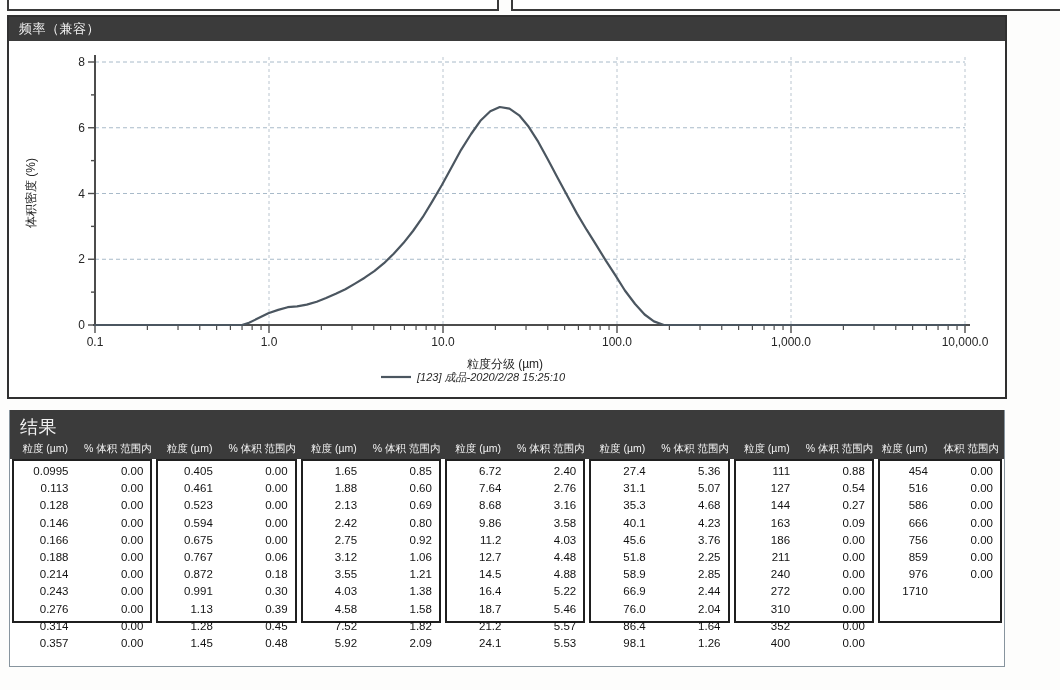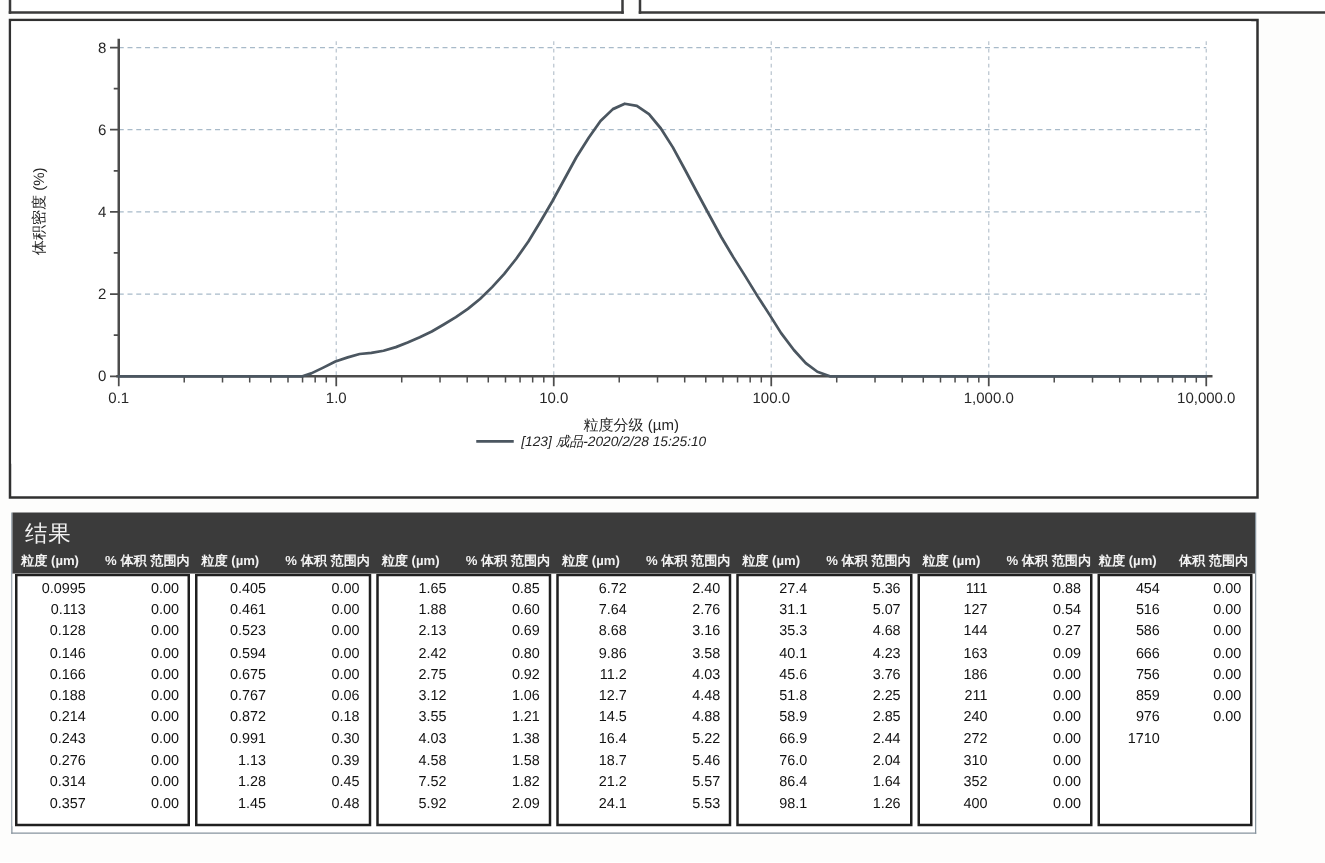--- a/index.html
+++ b/index.html
@@ -30,41 +30,44 @@
     background:#ffffff;border:1px solid #87949e;border-top:none;box-sizing:border-box;
   }
   .results-header{background:#3b3b3b;color:#f2f2f2;}
   .results-title{font-size:18px;padding:5px 0 3px 10px;letter-spacing:.5px;}
   .results-grid{
     display:grid;grid-template-columns:repeat(6,1fr) 0.885fr;
     column-gap:4px;padding:0 2px;
   }
   .colheads{padding-bottom:3px;}
   .colhead-cell{display:grid;grid-template-columns:40% 60%;font-size:10.5px;}
-  .colhead-cell span{text-align:center;white-space:nowrap;font-weight:bold;}
+  .colhead-cell span{text-align:right;white-space:nowrap;}
   .colhead-cell .pct-h{padding-right:7px;margin-left:16px;}
   .results-body{background:#ffffff;}
   .group-box{
-    border:2px solid #1f1f1f;background:#ffffff;height:202px;
+    border:2px solid #1f1f1f;background:#ffffff;height:164px;
     padding-top:2px;box-sizing:border-box;
   }
   .result-row{display:grid;grid-template-columns:40% 60%;height:17.2px;line-height:17.2px;
     font-size:11.5px;color:#121212;}
   .result-row span{text-align:right;white-space:nowrap;}
   .result-row .pct-v{padding-right:7px;}
 </style>
 </head>
 <body>
 
 <div class="page">
 
   <div class="remnant remnant-left"></div>
   <div class="remnant remnant-right"></div>
 
   <section class="chart-panel">
+    <div class="panel-titlebar">
+      <span>频率（兼容）</span>
+    </div>
     <div class="chart-body">
       <svg id="chart-svg" width="992" height="354" viewBox="0 0 992 354">
           <g>
             <line x1="260" y1="16" x2="260" y2="284" stroke="#bac5cf" stroke-width="1" stroke-dasharray="3 3"></line>
             <line x1="434" y1="16" x2="434" y2="284" stroke="#bac5cf" stroke-width="1" stroke-dasharray="3 3"></line>
             <line x1="608" y1="16" x2="608" y2="284" stroke="#bac5cf" stroke-width="1" stroke-dasharray="3 3"></line>
             <line x1="782" y1="16" x2="782" y2="284" stroke="#bac5cf" stroke-width="1" stroke-dasharray="3 3"></line>
             <line x1="956" y1="16" x2="956" y2="284" stroke="#bac5cf" stroke-width="1" stroke-dasharray="3 3"></line>
           </g>
           <g>

